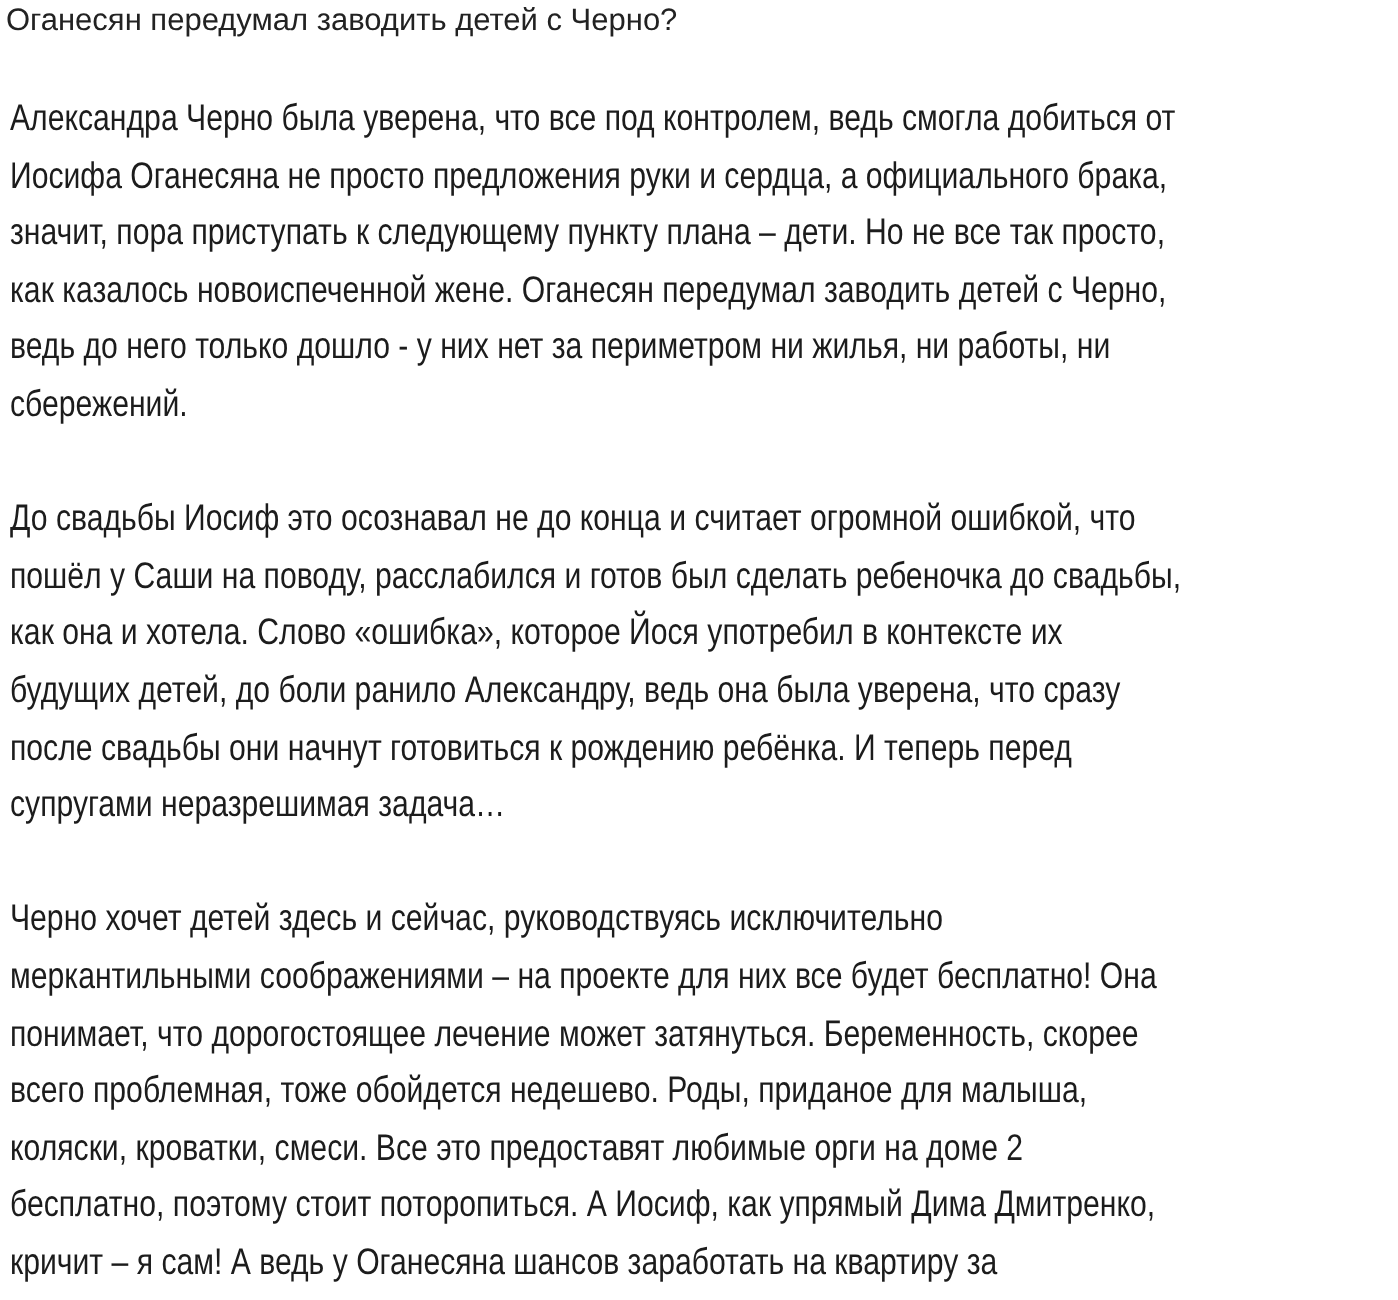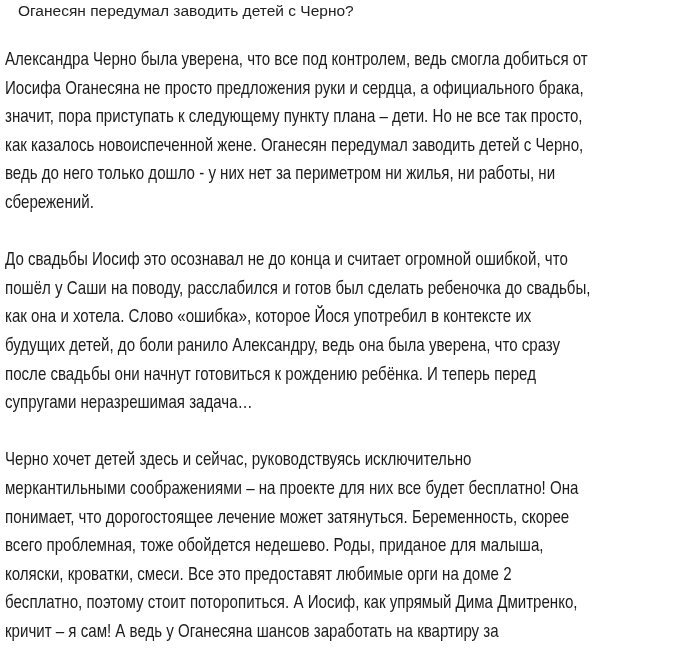--- a/index.html
+++ b/index.html
@@ -1,18 +1,18 @@
 <!DOCTYPE html>
 <html><head>
 <meta charset="utf-8">
 <style>
   html, body { margin: 0; padding: 0; background: #ffffff; }
   body { width: 699px; height: 650px; overflow: hidden; position: relative; }
   .title {
-    position: absolute; left: 18px; top: 2px;
+    position: absolute; left: 3px; top: 2px;
     font-family: "Liberation Sans", sans-serif;
     font-size: 15.5px; color: #222222; white-space: nowrap;
   }
   .article {
     position: absolute; left: 5px; top: 45px;
     width: 840px;
     transform-origin: 0 0;
     transform: scaleX(0.815);
     font-family: "Liberation Sans", sans-serif;
     font-size: 18.5px; color: #1c1c1c;

